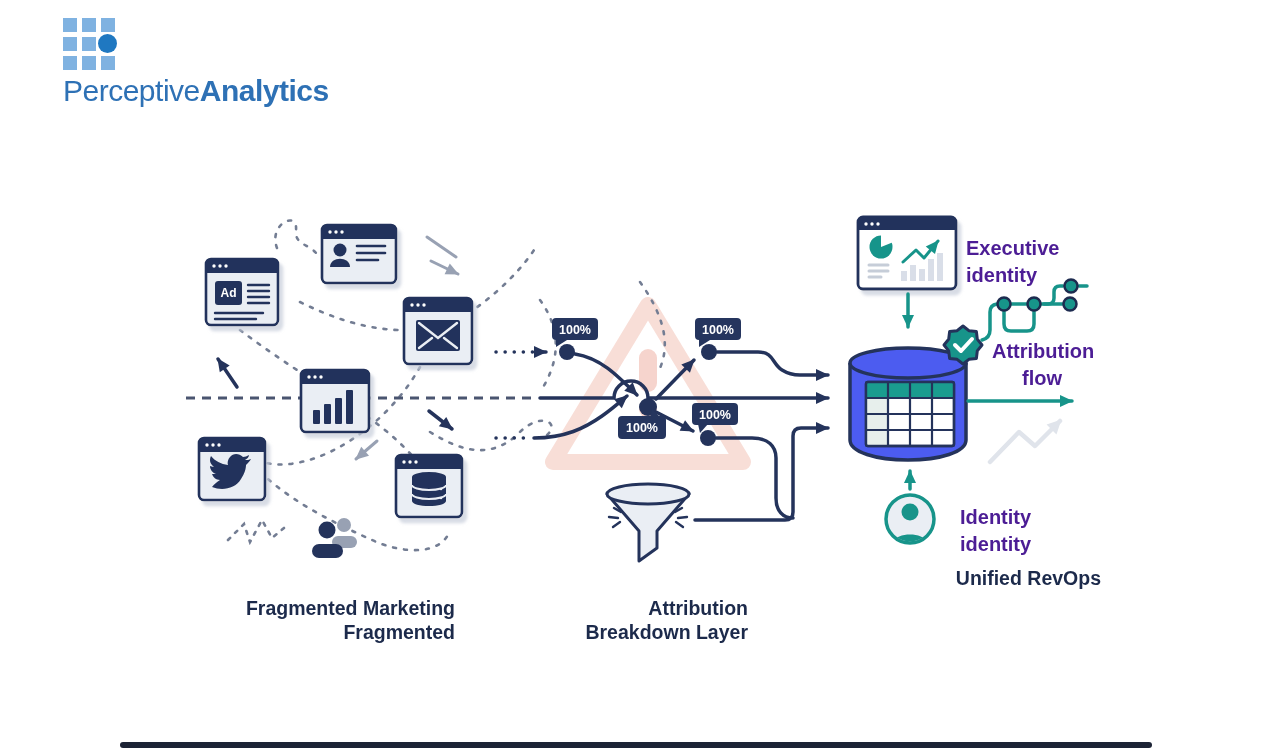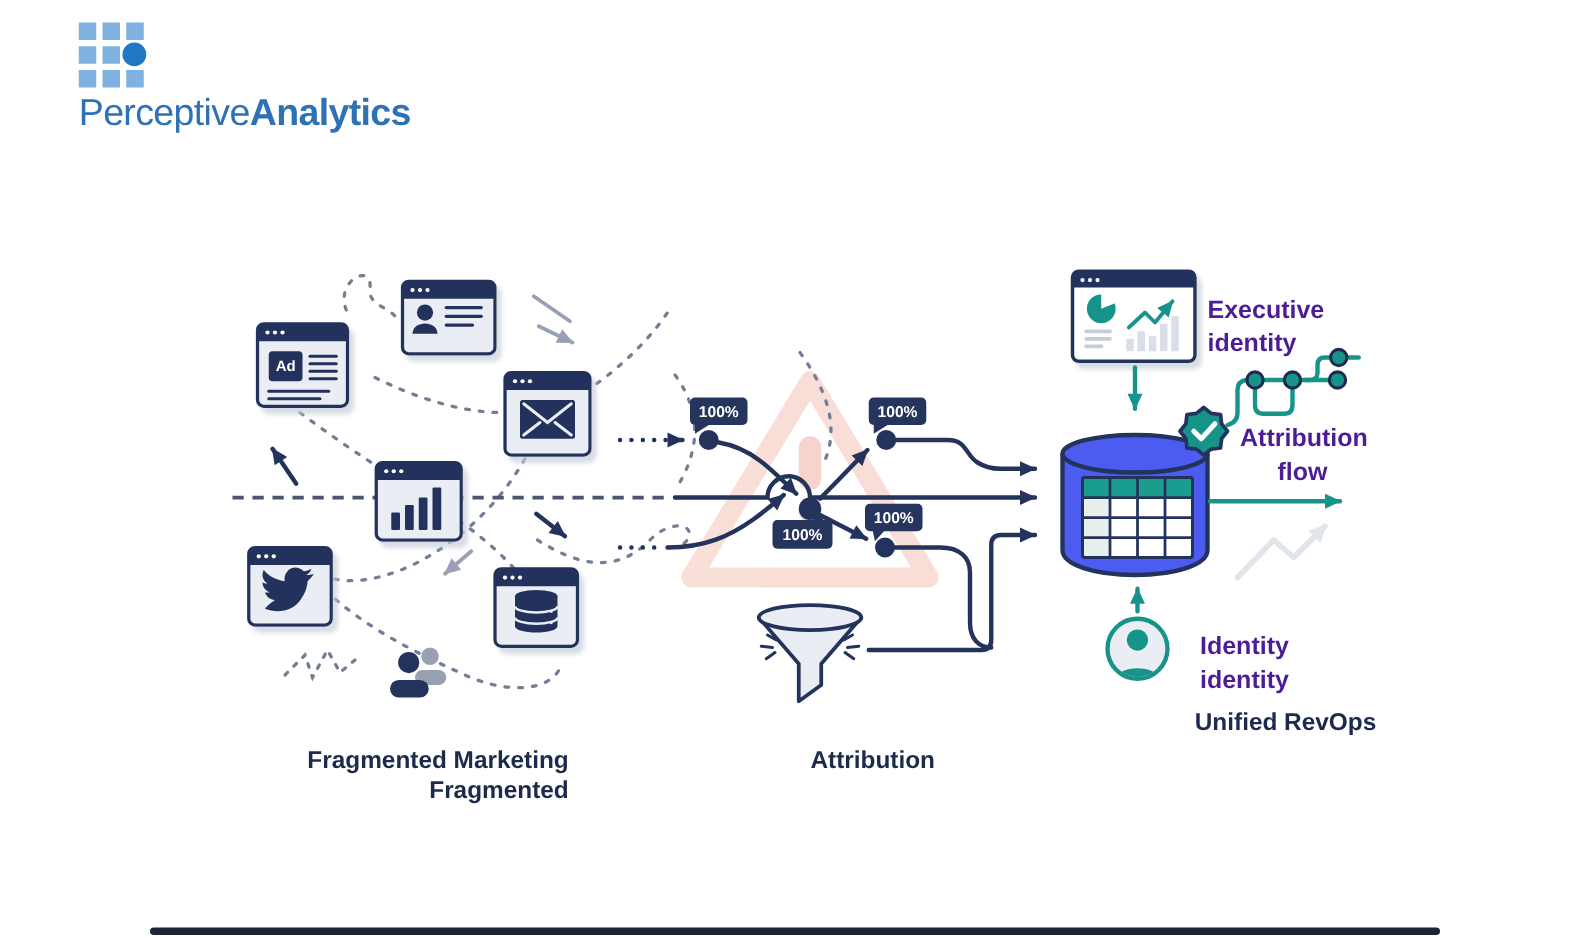--- a/index.html
+++ b/index.html
@@ -339,19 +339,20 @@
     <div>Identity</div>
     <div>identity</div>
   </div>
 
   <div class="sec-label" style="left:175px;top:596px">
     <div>Fragmented Marketing</div>
     <div>Fragmented</div>
   </div>
   <div class="sec-label" style="left:468px;top:596px">
     <div>Attribution</div>
+    <div>Breakdown Layer</div>
   </div>
   <div class="sec-label" style="left:821px;top:566px">
     <div>Unified RevOps</div>
   </div>
 
   <div class="bottom-bar"></div>
 </div>
 
 </body></html>

